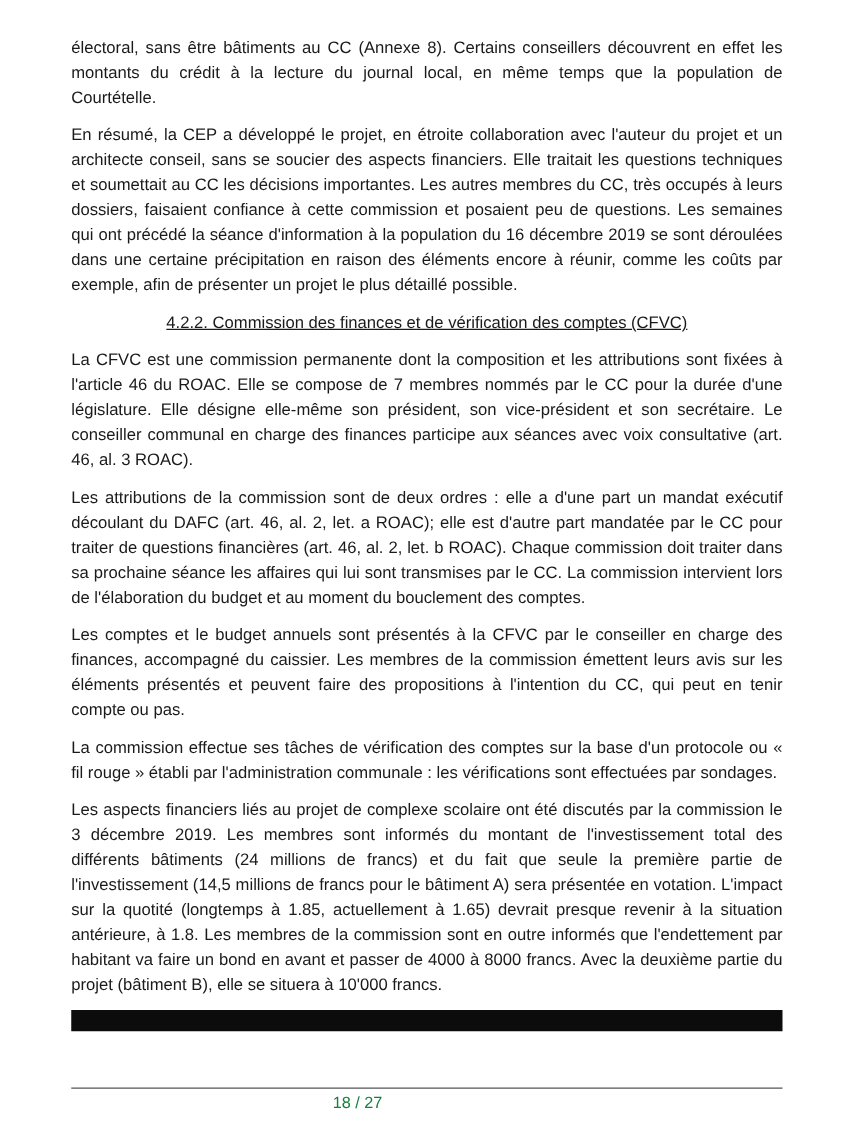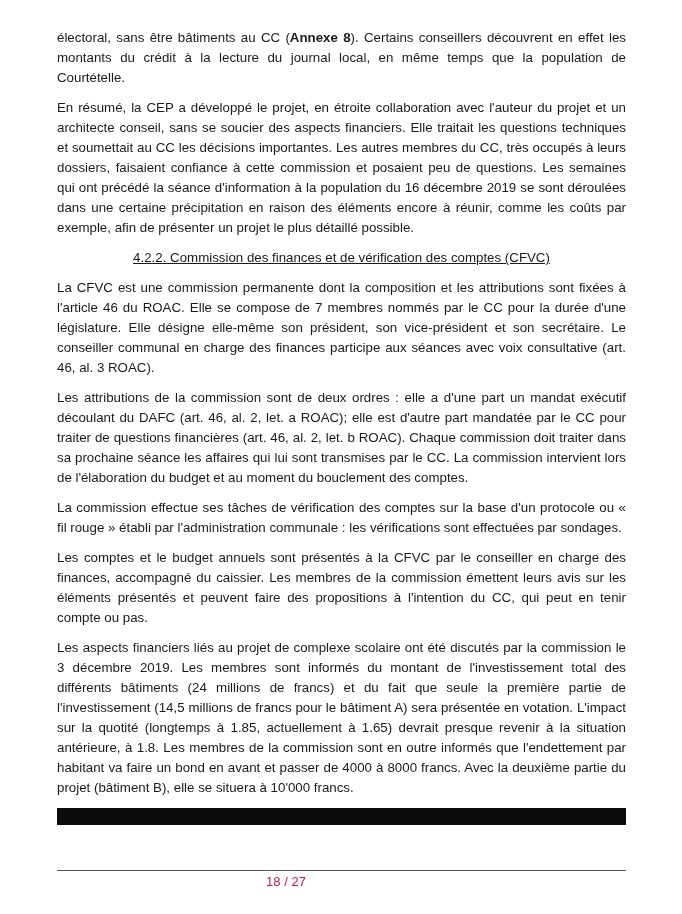--- a/index.html
+++ b/index.html
@@ -4,40 +4,40 @@
 <style>
   html, body { margin: 0; padding: 0; background: #ffffff; }
   body { width: 682px; height: 914px; position: relative; overflow: hidden; }
   .page {
     position: absolute; left: 57px; top: 28px; width: 569px;
     font-family: "Liberation Sans", sans-serif;
     font-size: 13.3px; line-height: 20px; color: #1a1a1a;
   }
   p { margin: 0 0 10px 0; text-align: justify; }
   .heading { text-decoration: underline; text-align: center; margin: 10px 0 10px 0; }
-  .bold { font-weight: bold; }
+  .bold { font-weight: normal; }
   .redact-line { display: block; height: 19px; margin-top: 4px; position: relative; }
   .redact-full { display: block; width: 100%; height: 17px; background: #0c0c0c; }
   .footer-rule { position: absolute; left: 57px; top: 870px; width: 569px; height: 0; border-top: 1px solid #555; }
   .page-number { position: absolute; left: 0; top: 874px; width: 572px; text-align: center;
-    font-family: "Liberation Sans", sans-serif; font-size: 13px; color: #be185d; }
+    font-family: "Liberation Sans", sans-serif; font-size: 13px; color: #15803d; }
 </style>
 </head>
 <body>
 
 <div class="page">
   <p><span>électoral, sans être bâtiments au CC (</span><span class="bold">Annexe 8</span><span>). Certains conseillers découvrent en effet les montants du crédit à la lecture du journal local, en même temps que la population de Courtételle.</span></p>
   <p>En résumé, la CEP a développé le projet, en étroite collaboration avec l'auteur du projet et un architecte conseil, sans se soucier des aspects financiers. Elle traitait les questions techniques et soumettait au CC les décisions importantes. Les autres membres du CC, très occupés à leurs dossiers, faisaient confiance à cette commission et posaient peu de questions. Les semaines qui ont précédé la séance d'information à la population du 16 décembre 2019 se sont déroulées dans une certaine précipitation en raison des éléments encore à réunir, comme les coûts par exemple, afin de présenter un projet le plus détaillé possible.</p>
 
   <p class="heading">4.2.2. Commission des finances et de vérification des comptes (CFVC)</p>
 
   <p>La CFVC est une commission permanente dont la composition et les attributions sont fixées à l'article 46 du ROAC. Elle se compose de 7 membres nommés par le CC pour la durée d'une législature. Elle désigne elle-même son président, son vice-président et son secrétaire. Le conseiller communal en charge des finances participe aux séances avec voix consultative (art. 46, al. 3 ROAC).</p>
   <p>Les attributions de la commission sont de deux ordres : elle a d'une part un mandat exécutif découlant du DAFC (art. 46, al. 2, let. a ROAC); elle est d'autre part mandatée par le CC pour traiter de questions financières (art. 46, al. 2, let. b ROAC). Chaque commission doit traiter dans sa prochaine séance les affaires qui lui sont transmises par le CC. La commission intervient lors de l'élaboration du budget et au moment du bouclement des comptes.</p>
+  <p>Les comptes et le budget annuels sont présentés à la CFVC par le conseiller en charge des finances, accompagné du caissier. Les membres de la commission émettent leurs avis sur les éléments présentés et peuvent faire des propositions à l'intention du CC, qui peut en tenir compte ou pas.</p>
   <p>La commission effectue ses tâches de vérification des comptes sur la base d'un protocole ou « fil rouge » établi par l'administration communale : les vérifications sont effectuées par sondages.</p>
-  <p>Les comptes et le budget annuels sont présentés à la CFVC par le conseiller en charge des finances, accompagné du caissier. Les membres de la commission émettent leurs avis sur les éléments présentés et peuvent faire des propositions à l'intention du CC, qui peut en tenir compte ou pas.</p>
   <p>Les aspects financiers liés au projet de complexe scolaire ont été discutés par la commission le 3 décembre 2019. Les membres sont informés du montant de l'investissement total des différents bâtiments (24 millions de francs) et du fait que seule la première partie de l'investissement (14,5 millions de francs pour le bâtiment A) sera présentée en votation. L'impact sur la quotité (longtemps à 1.85, actuellement à 1.65) devrait presque revenir à la situation antérieure, à 1.8. Les membres de la commission sont en outre informés que l'endettement par habitant va faire un bond en avant et passer de 4000 à 8000 francs. Avec la deuxième partie du projet (bâtiment B), elle se situera à 10'000 francs.</p>
 
   <div class="redact-line">
     <span class="redact-full"></span>
   </div>
 
 </div>
 
 <div class="footer-rule"></div>
 <div class="page-number">18 / 27</div>

